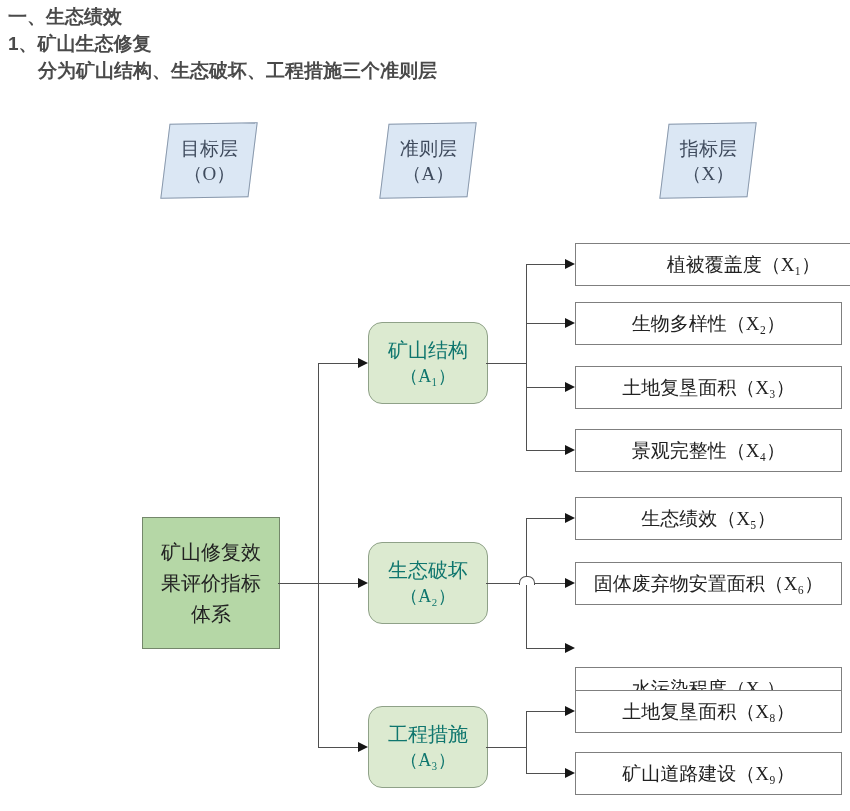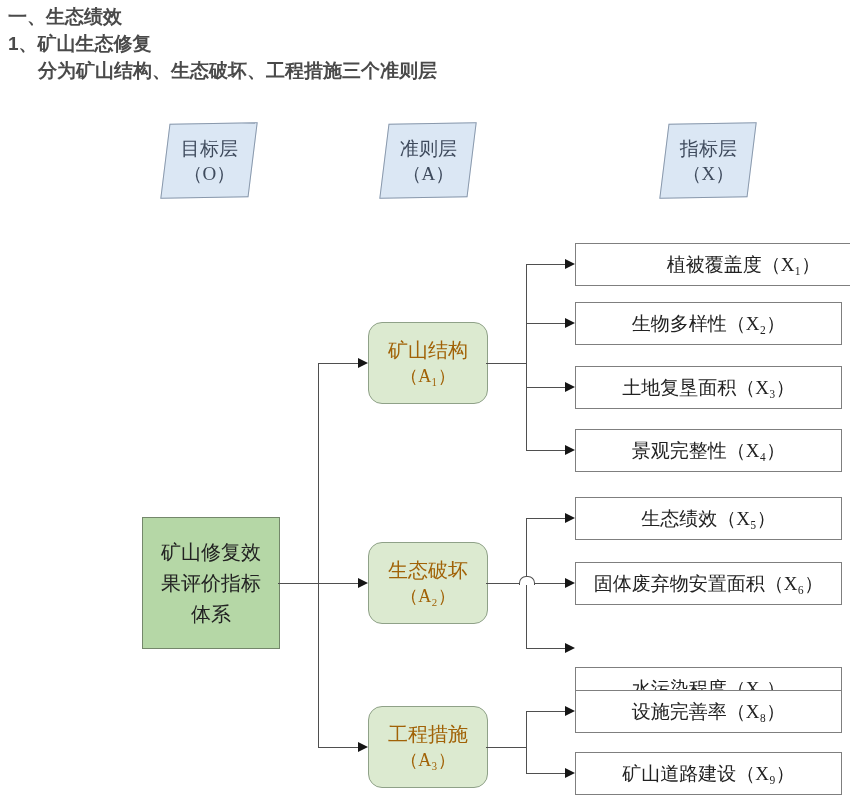--- a/index.html
+++ b/index.html
@@ -28,21 +28,21 @@
     position:absolute; left:142px; top:517px; width:136px; height:130px;
     background:#b5d7a6; border:1px solid #74876b;
     display:flex; align-items:center; justify-content:center;
     text-align:center; font-size:20px; line-height:31px; color:#222222;
   }
   
   .crit {
     position:absolute; left:368px; width:118px; height:80px;
     background:#dcead0; border:1px solid #8fa188; border-radius:14px;
     display:flex; flex-direction:column; align-items:center; justify-content:center;
-    font-size:20px; line-height:26px; color:#a16207; text-align:center;
+    font-size:20px; line-height:26px; color:#0f766e; text-align:center;
   }
   .crit .code { font-size:18px; }
   
   .ind {
     position:absolute; left:575px; width:265px; height:41px;
     background:#ffffff; border:1px solid #7f7f7f;
     display:flex; align-items:center; justify-content:center;
     font-size:19px; color:#222222; white-space:nowrap;
   }
   
@@ -114,21 +114,21 @@
     <div class="code">（A₃）</div>
   </div>
 
   <div class="ind x1">植被覆盖度（X₁）</div>
   <div class="ind x2">生物多样性（X₂）</div>
   <div class="ind x3">土地复垦面积（X₃）</div>
   <div class="ind x4">景观完整性（X₄）</div>
   <div class="ind x5">生态绩效（X₅）</div>
   <div class="ind x6">固体废弃物安置面积（X₆）</div>
   <div class="ind x7">水污染程度（X₇）</div>
-  <div class="ind x8">设施完善率（X₈）</div>
+  <div class="ind x8">土地复垦面积（X₈）</div>
   <div class="ind x9">矿山道路建设（X₉）</div>
 
   <div class="hline" style="left:278px; top:583px; width:83px;"></div>
   <div class="vline" style="left:318px; top:363px; height:384px;"></div>
   <div class="hline" style="left:318px; top:363px; width:43px;"></div>
   <div class="hline" style="left:318px; top:747px; width:43px;"></div>
   <div class="arrow" style="left:358px; top:358px;"></div>
   <div class="arrow" style="left:358px; top:578px;"></div>
   <div class="arrow" style="left:358px; top:742px;"></div>
 

